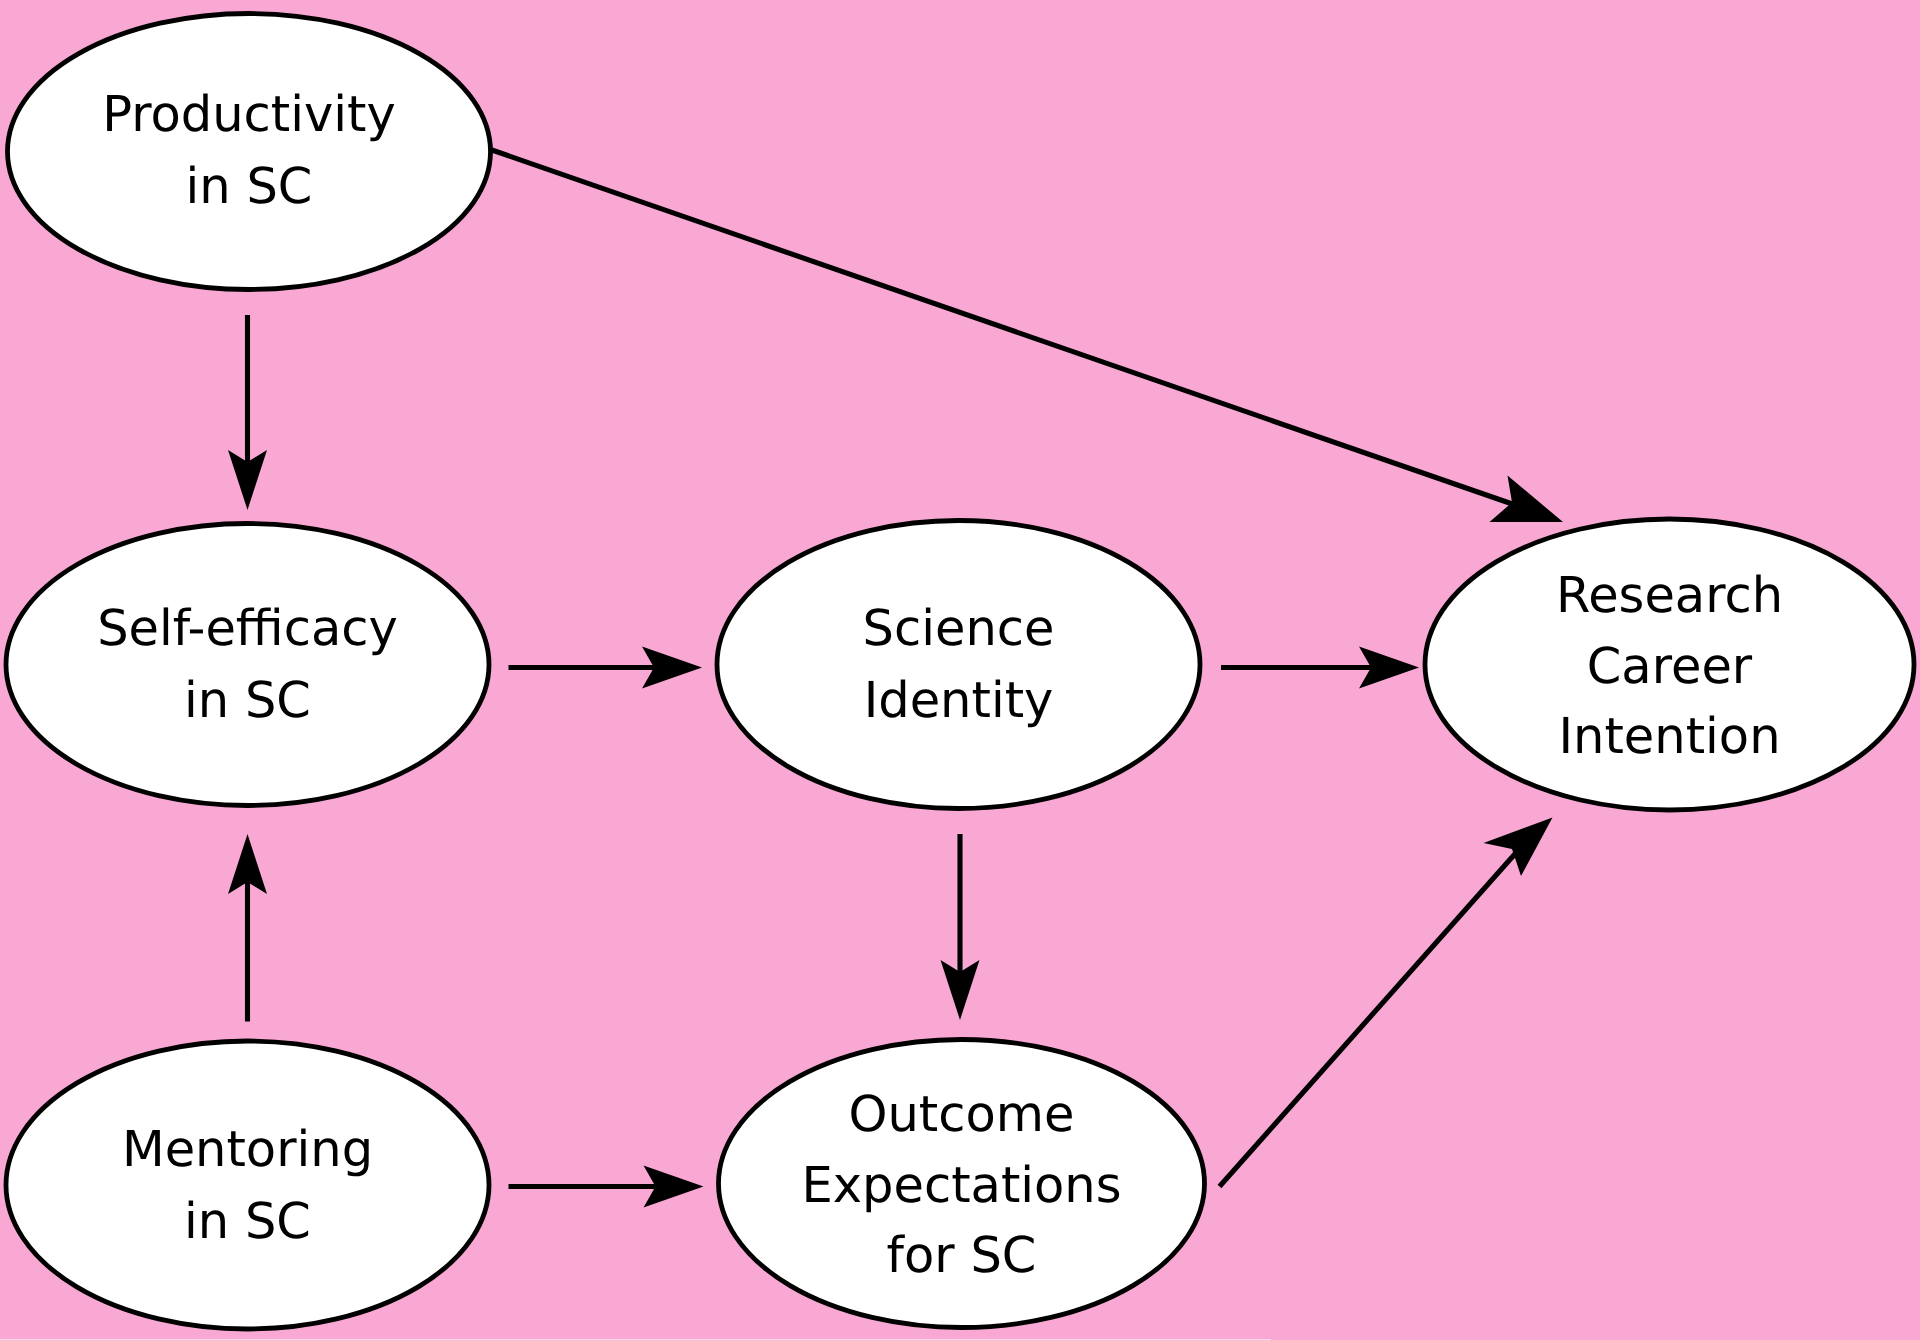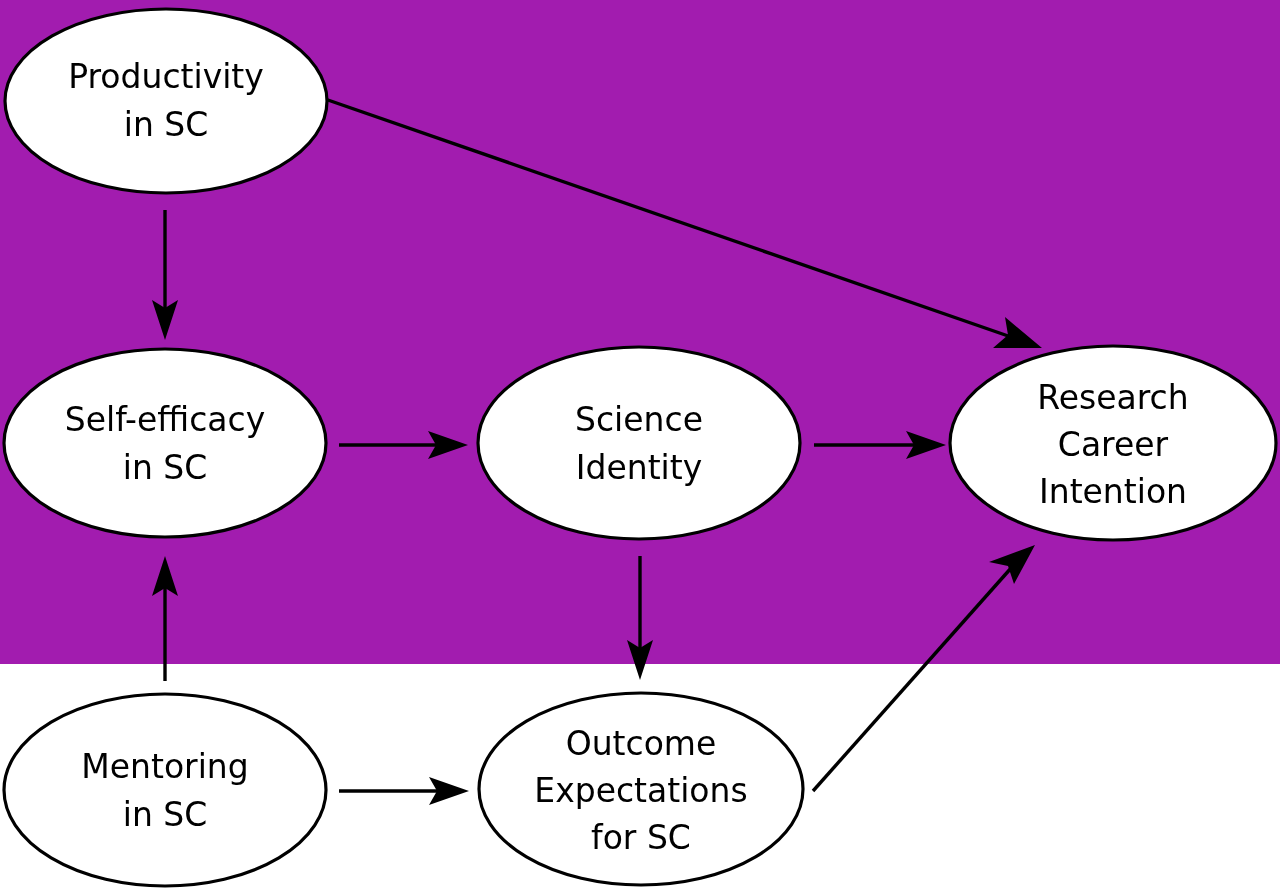--- a/index.html
+++ b/index.html
@@ -10,22 +10,22 @@
   }
   body {
     width: 1280px;
     height: 893px;
     overflow: hidden;
     font-family: "DejaVu Sans", "Liberation Sans", sans-serif;
   }
   #diagram-root {
     position: relative;
     width: 1280px;
-    height: 664px;
-    background: #a21caf;
+    height: 893px;
+    background: #f9a8d4;
   }
   svg#model-svg {
     display: block;
     width: 1280px;
     height: 893px;
   }
   .node-ellipse {
     fill: #ffffff;
     stroke: #000000;
     stroke-width: 3.2;

